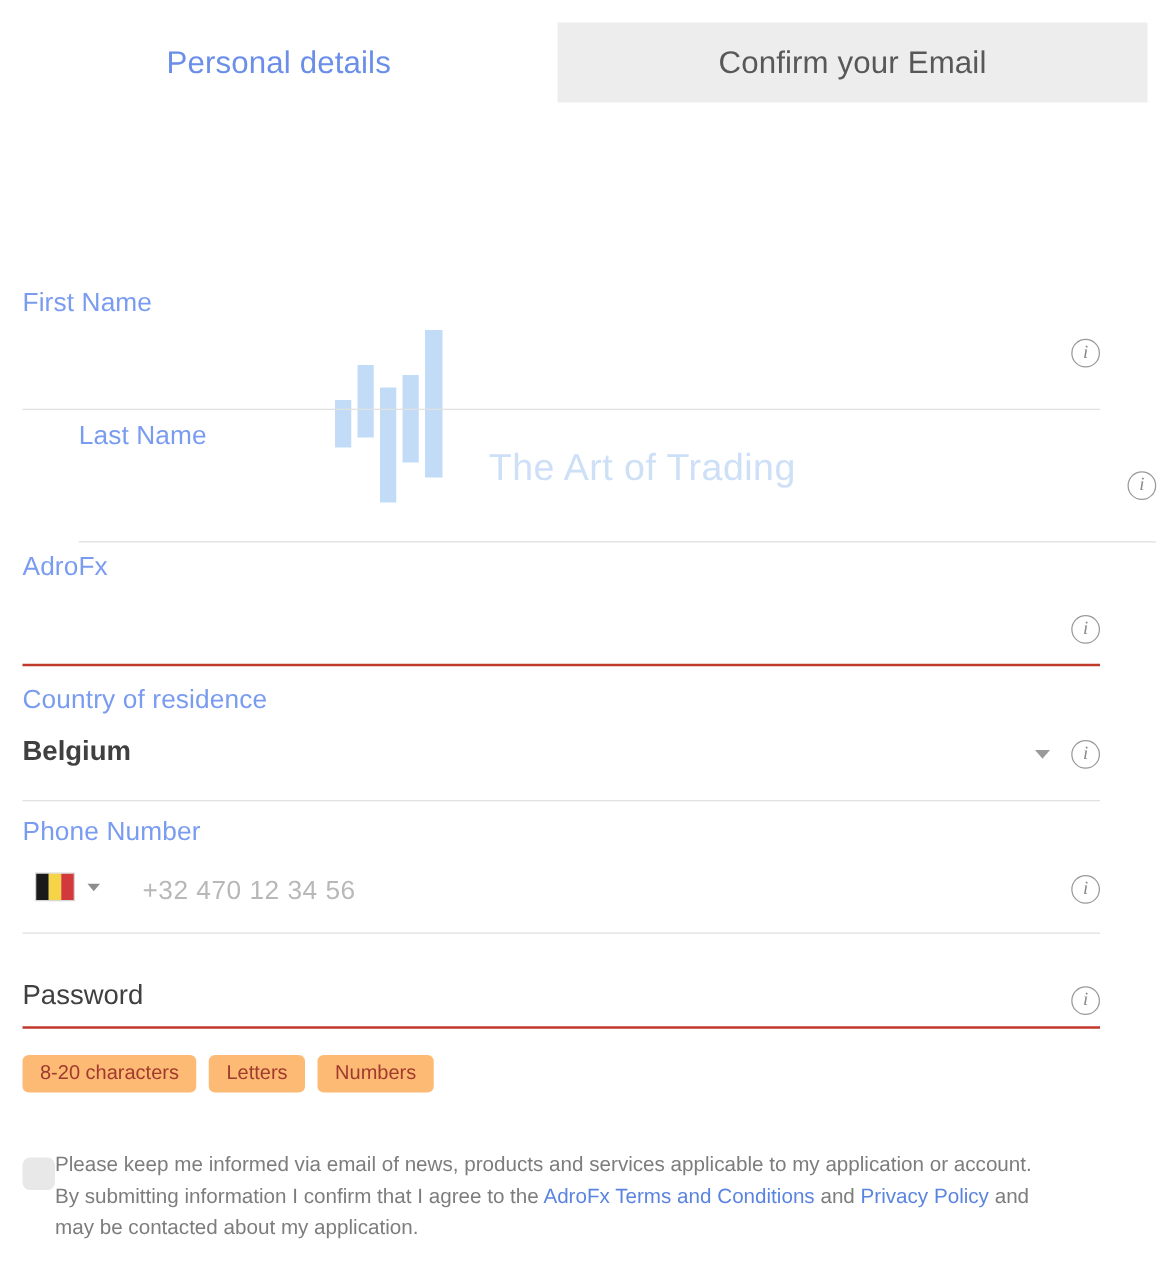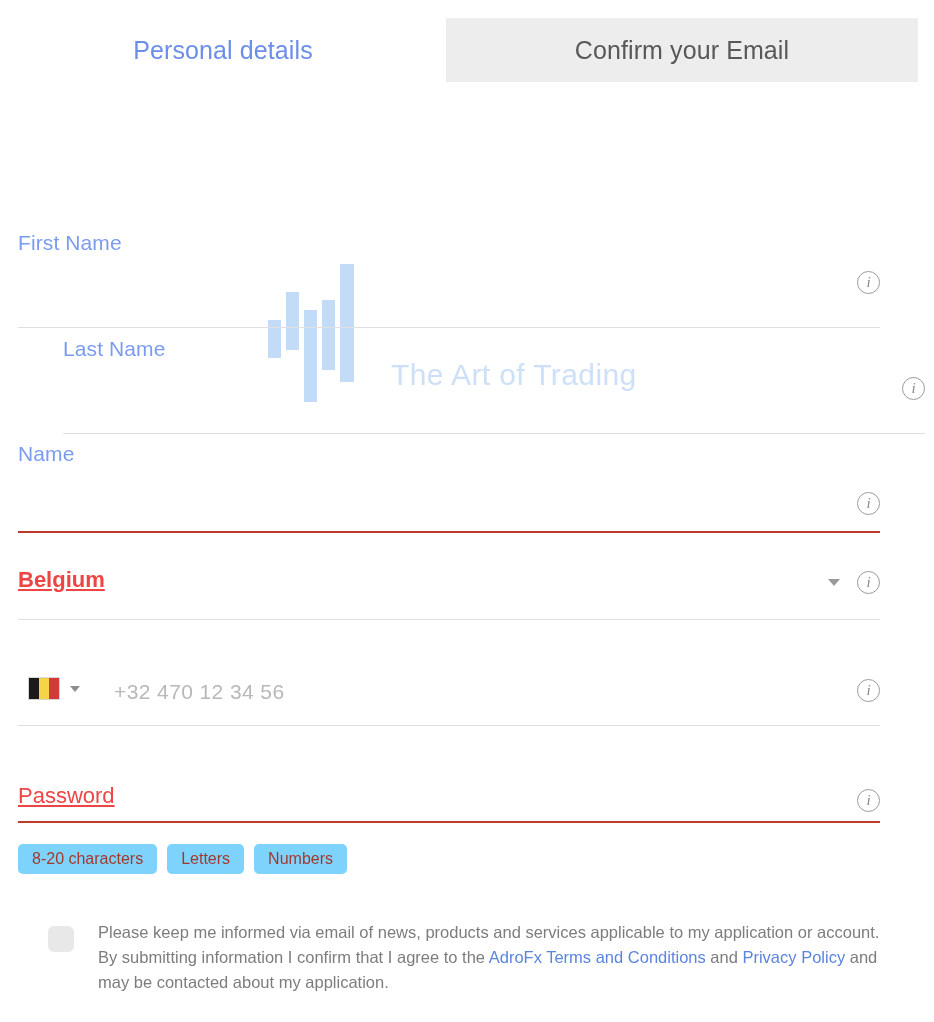--- a/index.html
+++ b/index.html
@@ -63,23 +63,22 @@
   .field-line {
     position: relative;
     height: 1px;
     background: #e0e0e0;
     width: 862px;
   }
   .field-line.error { background: #c0392b; height: 2px; }
 
   .field-value {
     font-size: 21px;
-    color: #ef4444;
-    line-height: 1;
-    text-decoration: underline;
+    color: #404040;
+    line-height: 1;
   }
   .field-placeholder {
     font-size: 21px;
     color: #b8b8b8;
     letter-spacing: 0.4px;
     line-height: 1;
   }
 
   
   .info-icon {
@@ -160,37 +159,36 @@
 
   
   .chips {
     position: absolute;
     left: 18px;
     top: 744px;
     display: flex;
     gap: 10px;
   }
   .chip {
-    background: #7dd3fc;
+    background: #fdba74;
     color: #a13a2e;
     font-size: 16px;
     padding: 7px 14px;
     border-radius: 5px;
     line-height: 1;
   }
 
   
   .consent {
     position: absolute;
     left: 18px;
     top: 820px;
     width: 880px;
     display: flex;
-    gap: 24px;
-    justify-content: flex-end;
+    gap: 0;
   }
   .checkbox {
     width: 26px;
     height: 26px;
     background: #e8e8e8;
     border-radius: 6px;
     flex: none;
     margin-top: 6px;
   }
   .consent-text {
@@ -241,38 +239,40 @@
   <div class="field" style="position:absolute; left:18px; top:238px; width:862px;margin-left:45px;">
     <div class="field-label">Last Name</div>
     <div style="height:46px; position:relative;">
       <span class="field-value" style="position:absolute; left:0; top:24px;"></span>
       <span class="info-icon" style="right:0; top:18px;">i</span>
     </div>
     <div class="field-line" style="margin-top:28px;"></div>
   </div>
 
   <div class="field" style="position:absolute; left:18px; top:343px; width:862px;">
-    <div class="field-label">Name</div>
+    <div class="field-label">AdroFx</div>
     <div style="height:46px; position:relative;">
       <span class="field-value" style="position:absolute; left:0; top:24px;"></span>
       <span class="info-icon" style="right:0; top:28px;">i</span>
     </div>
     <div class="field-line error" style="margin-top:21px;"></div>
   </div>
 
   <div class="field" style="position:absolute; left:18px; top:449px; width:862px;">
+    <div class="field-label">Country of residence</div>
     <div style="height:42px; position:relative;">
       <span class="field-value" style="position:absolute; left:0; top:20px; font-size:22px; font-weight:bold;">Belgium</span>
       <span class="caret" style="position:absolute; right:40px; top:30px;"></span>
       <span class="info-icon" style="right:0; top:22px;">i</span>
     </div>
     <div class="field-line" style="margin-top:28px;"></div>
   </div>
 
   <div class="field" style="position:absolute; left:18px; top:555px; width:862px;">
+    <div class="field-label">Phone Number</div>
     <div style="height:48px; position:relative;">
       <span class="flag" style="position:absolute; left:10px; top:22px;">
         <span class="s1"></span>
           <span class="s2"></span>
           <span class="s3"></span>
       </span>
       <span class="caret-sm" style="position:absolute; left:52px; top:31px;"></span>
       <span class="field-placeholder" style="position:absolute; left:96px; top:26px; font-weight:normal;">+32 470 12 34 56</span>
       <span class="info-icon" style="right:0; top:24px;">i</span>
     </div>

